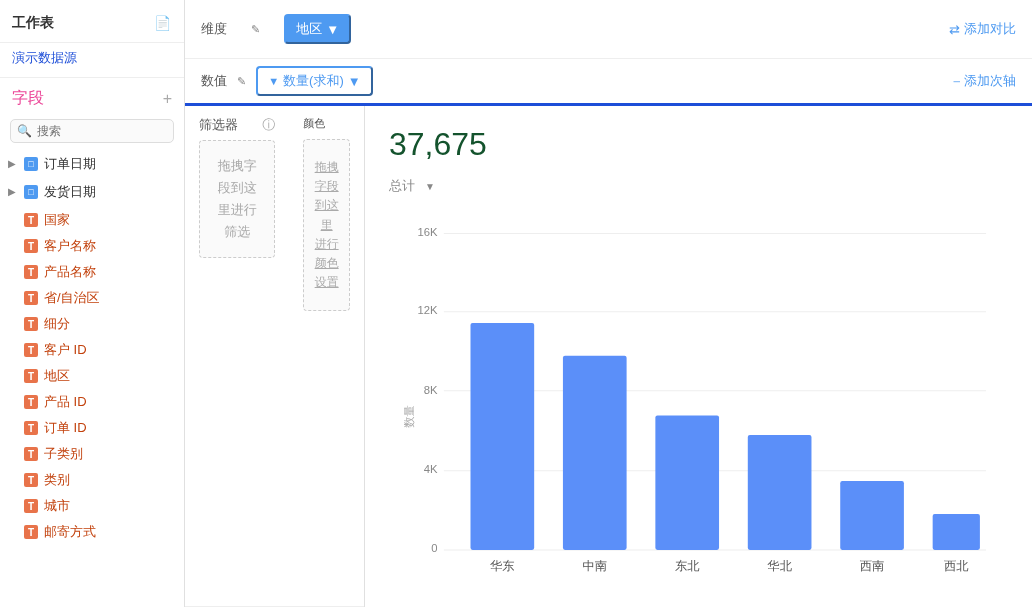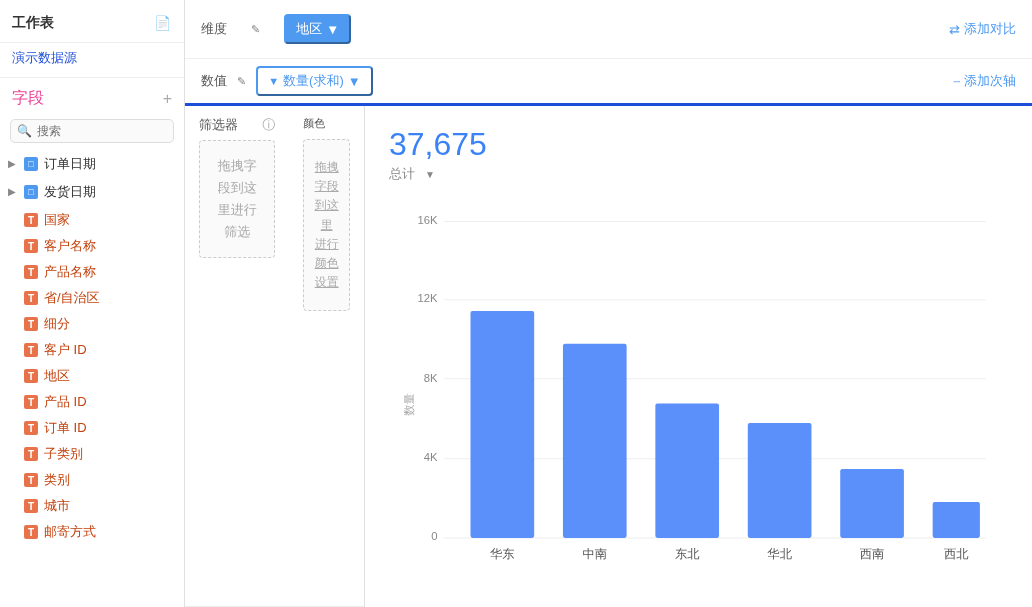--- a/index.html
+++ b/index.html
@@ -41,21 +41,21 @@
     .filter-drop-zone { border: 1px dashed #ccc; border-radius: 4px; padding: 14px; text-align: center; color: #aaa; font-size: 13px; background: #fafafa; min-height: 50px; display: flex; align-items: center; justify-content: center; }
 
     
     .panels { display: flex; flex: 1; overflow: hidden; }
     .left-panel { width: 180px; background: #fff; border-right: 1px solid #e0e0e0; display: flex; flex-direction: row; flex-shrink: 0; }
     .panel-section { padding: 10px 14px; border-bottom: 1px solid #eee; }
     .color-drop-zone { border: 1px dashed #ccc; border-radius: 4px; padding: 18px 10px; text-align: center; color: #aaa; font-size: 12px; background: #fafafa; line-height: 1.6; text-decoration: underline; }
 
     
     .chart-area { flex: 1; background: #fff; padding: 20px 24px; overflow: auto; }
-    .chart-stat { font-size: 32px; font-weight: 300; color: #3b82f6; margin-bottom: 2px; }
+    .chart-stat { font-size: 32px; font-weight: 300; color: #14532d; margin-bottom: 14px; }
     .chart-stat-label { font-size: 13px; color: #888; display: flex; align-items: center; gap: 10px; margin-bottom: 16px; }
     .chart-container { position: relative; width: 100%; height: 380px; }
     svg.bar-chart { width: 100%; height: 100%; }
   </style>
 </head>
 <body>
 
 <div class="sidebar">
   <div class="sidebar-header">
     <span class="sidebar-title">工作表</span>

